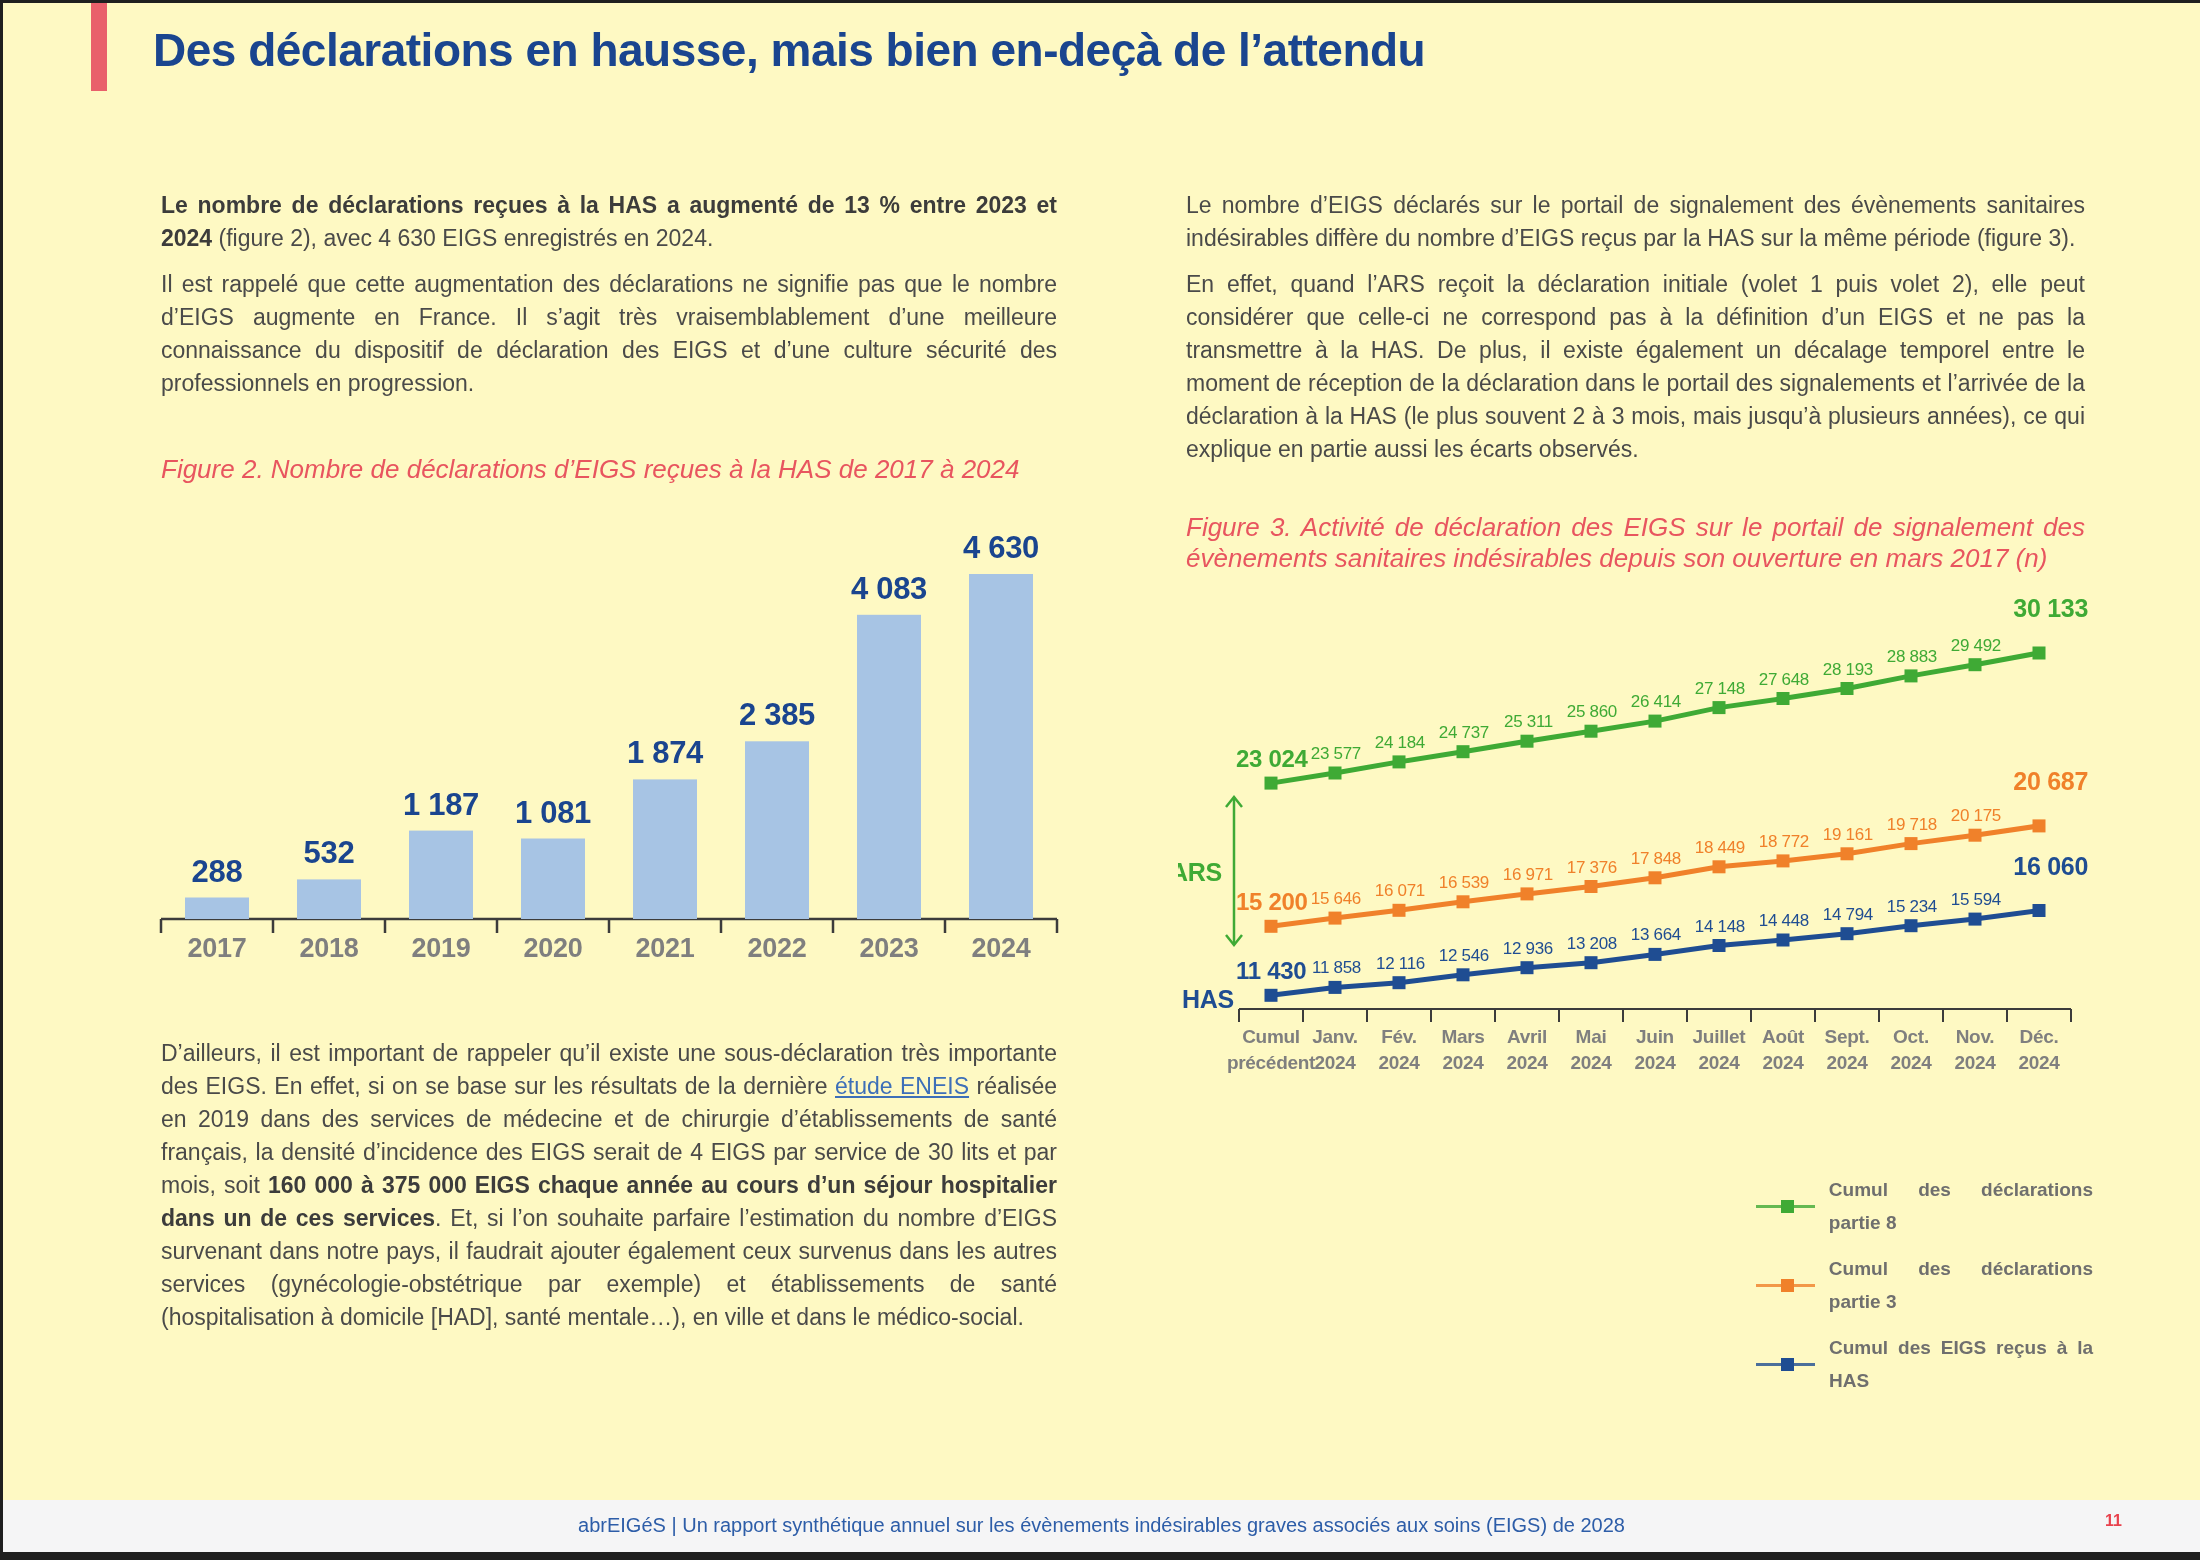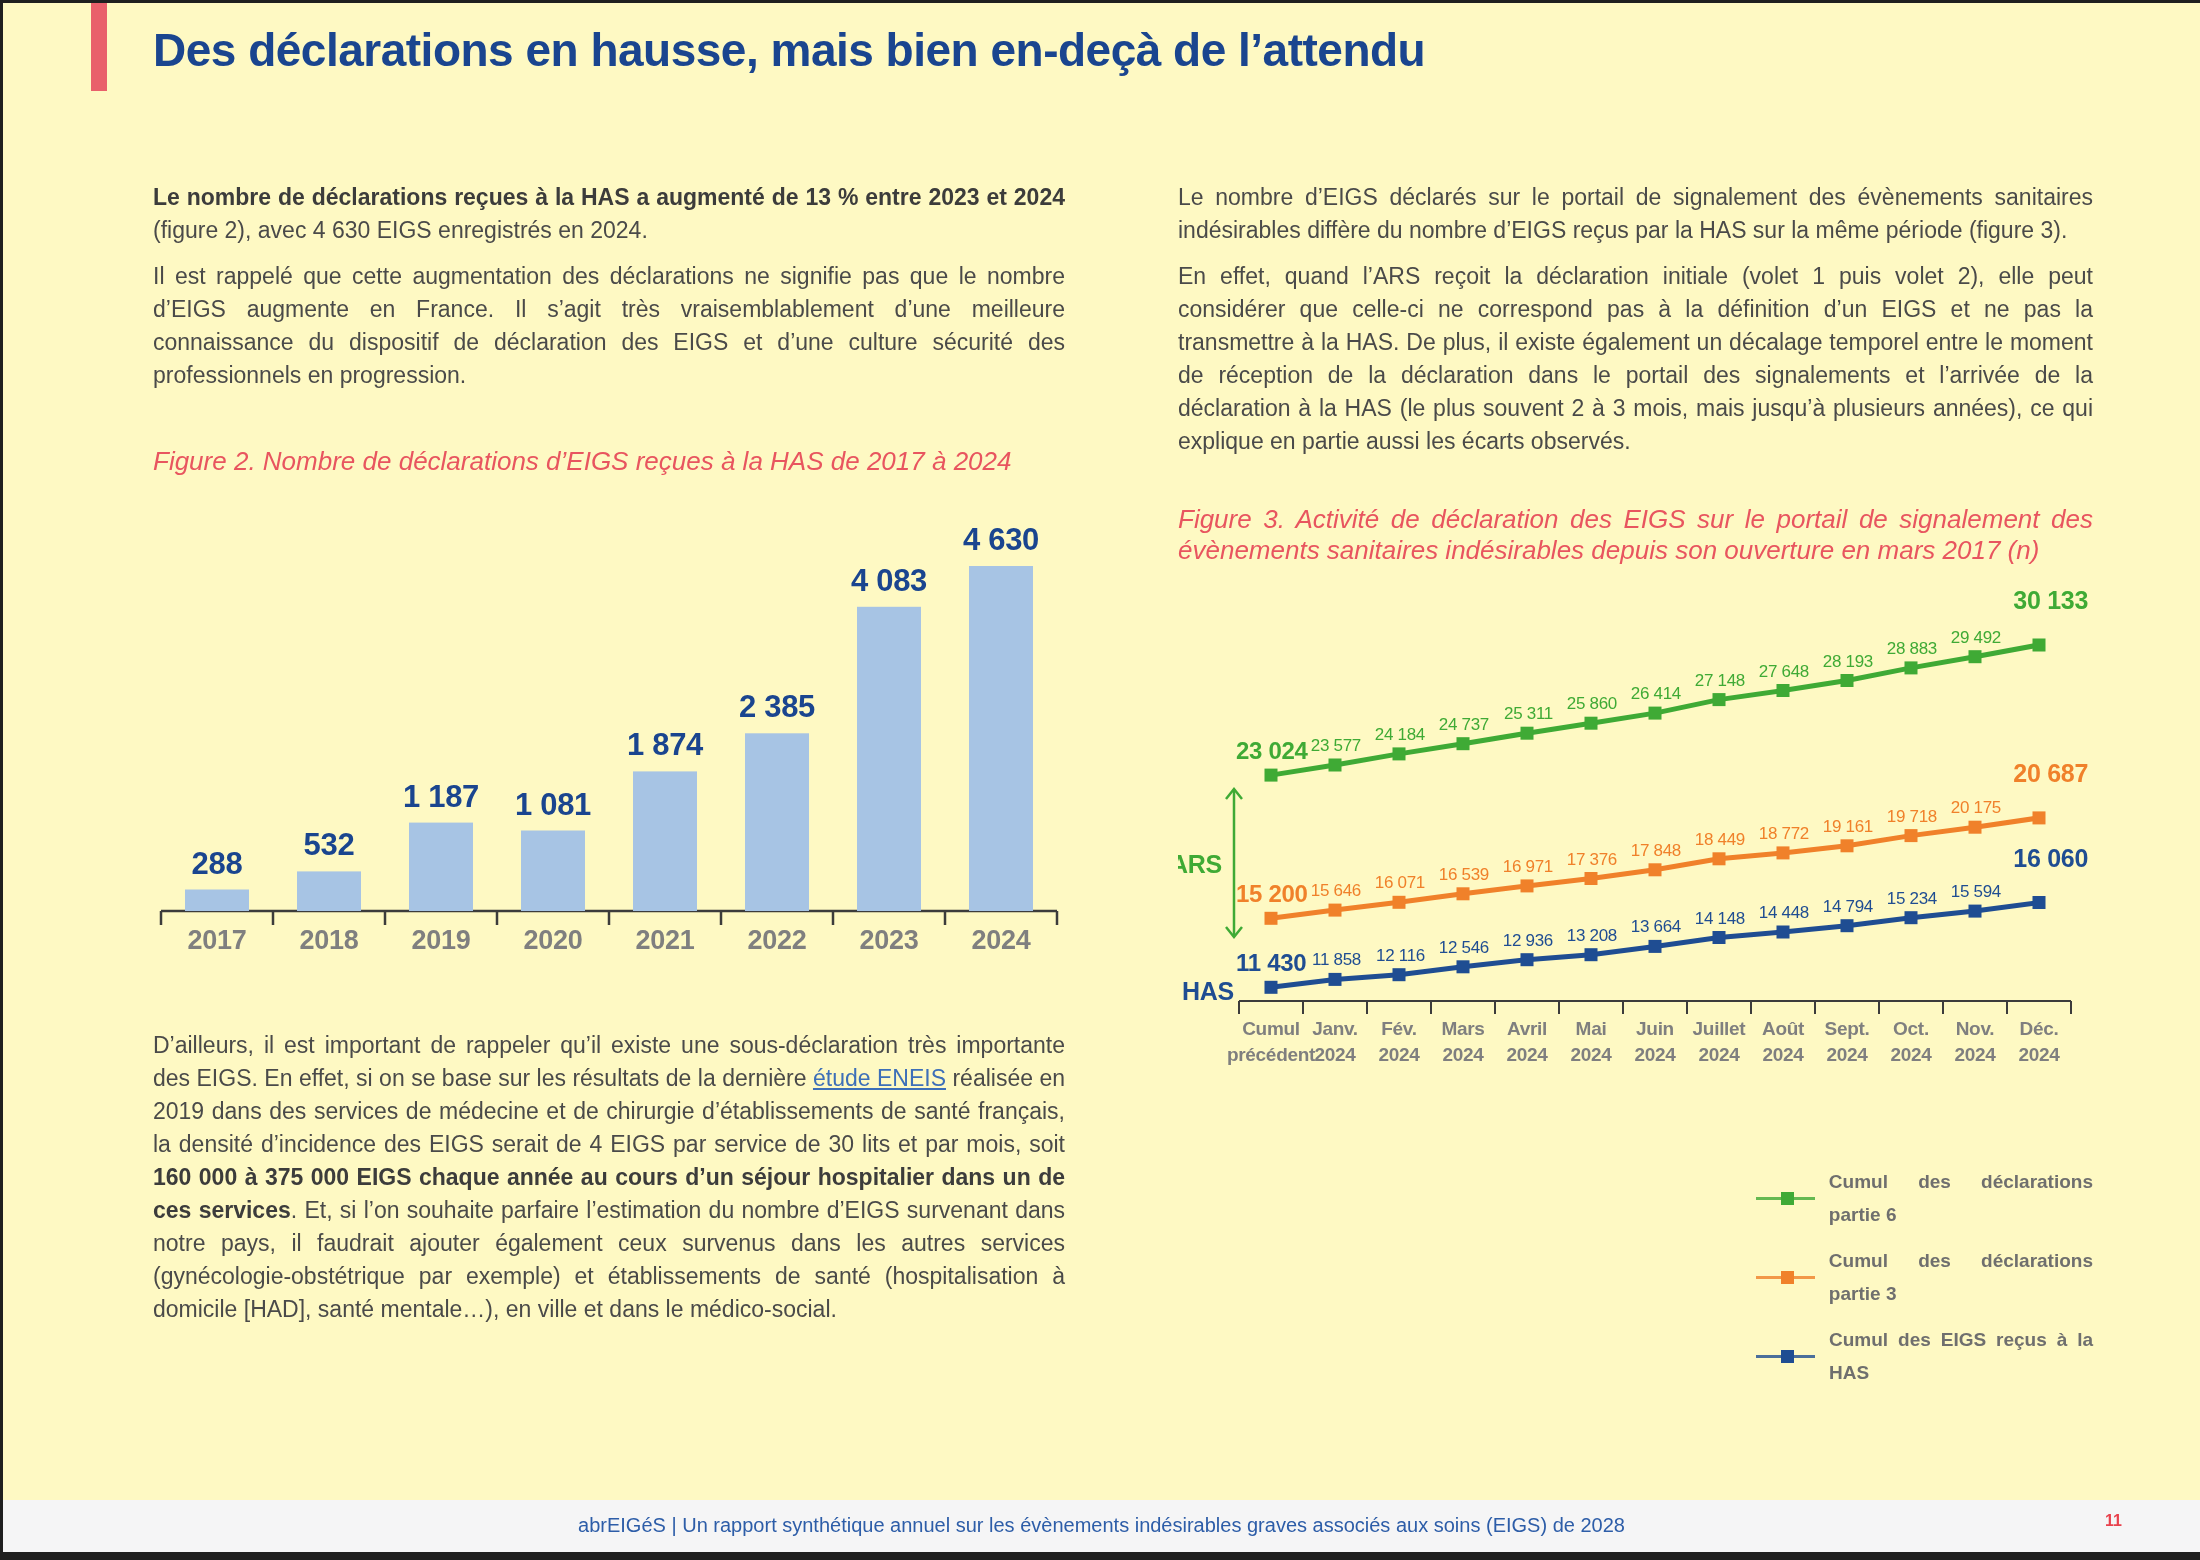--- a/index.html
+++ b/index.html
@@ -9,21 +9,21 @@
     overflow:hidden;font-family:"Liberation Sans","DejaVu Sans",sans-serif;
   }
   .accent-bar{position:absolute;left:88px;top:0;width:16px;height:88px;background:#e9606b;}
   h1.page-title{
     position:absolute;left:150px;top:20px;margin:0;width:1900px;
     font-size:46px;font-weight:bold;color:#1a458f;letter-spacing:-0.5px;
   }
   .col{position:absolute;top:178px;color:#4a4a49;font-size:23px;line-height:33px;text-align:justify;}
   .col-left{left:150px;width:912px;}
   .col-right{left:1175px;width:915px;}
-  .col p{margin:0;}
+  .col p{margin:8px;}
   .col strong{color:#3c3c3b;}
   .p-gap{margin-top:13px !important;}
   .fig-caption{
     color:#e8555f;font-style:italic;font-size:26px;line-height:31px;
     text-align:justify;margin-top:46px !important;
   }
   .fig-caption.caption-left{margin-top:54px !important;}
   #bar-chart{margin-top:26px;}
   #bar-chart svg,#line-chart svg{display:block;}
   .para-underreporting{margin-top:74px !important;}
@@ -233,21 +233,21 @@
             <text x="910" y="283.5" text-anchor="end" font-size="25" font-weight="bold" fill="#1f4d92">16&nbsp;060</text>
           </g>
         </svg>
       </div>
     <div class="legend" id="legend">
         <div class="legend-row">
           <svg width="64" height="15">
             <line x1="0" y1="7.5" x2="64" y2="7.5" stroke="#3faa35" stroke-width="3" opacity="0.8"></line>
             <rect x="25" y="1" width="13" height="13" fill="#3faa35"></rect>
           </svg>
-          <span class="legend-label">Cumul des déclarations partie 6</span>
+          <span class="legend-label">Cumul des déclarations partie 8</span>
         </div>
         <div class="legend-row">
           <svg width="64" height="15">
             <line x1="0" y1="7.5" x2="64" y2="7.5" stroke="#f0812a" stroke-width="3" opacity="0.8"></line>
             <rect x="25" y="1" width="13" height="13" fill="#f0812a"></rect>
           </svg>
           <span class="legend-label">Cumul des déclarations partie 3</span>
         </div>
         <div class="legend-row">
           <svg width="64" height="15">

